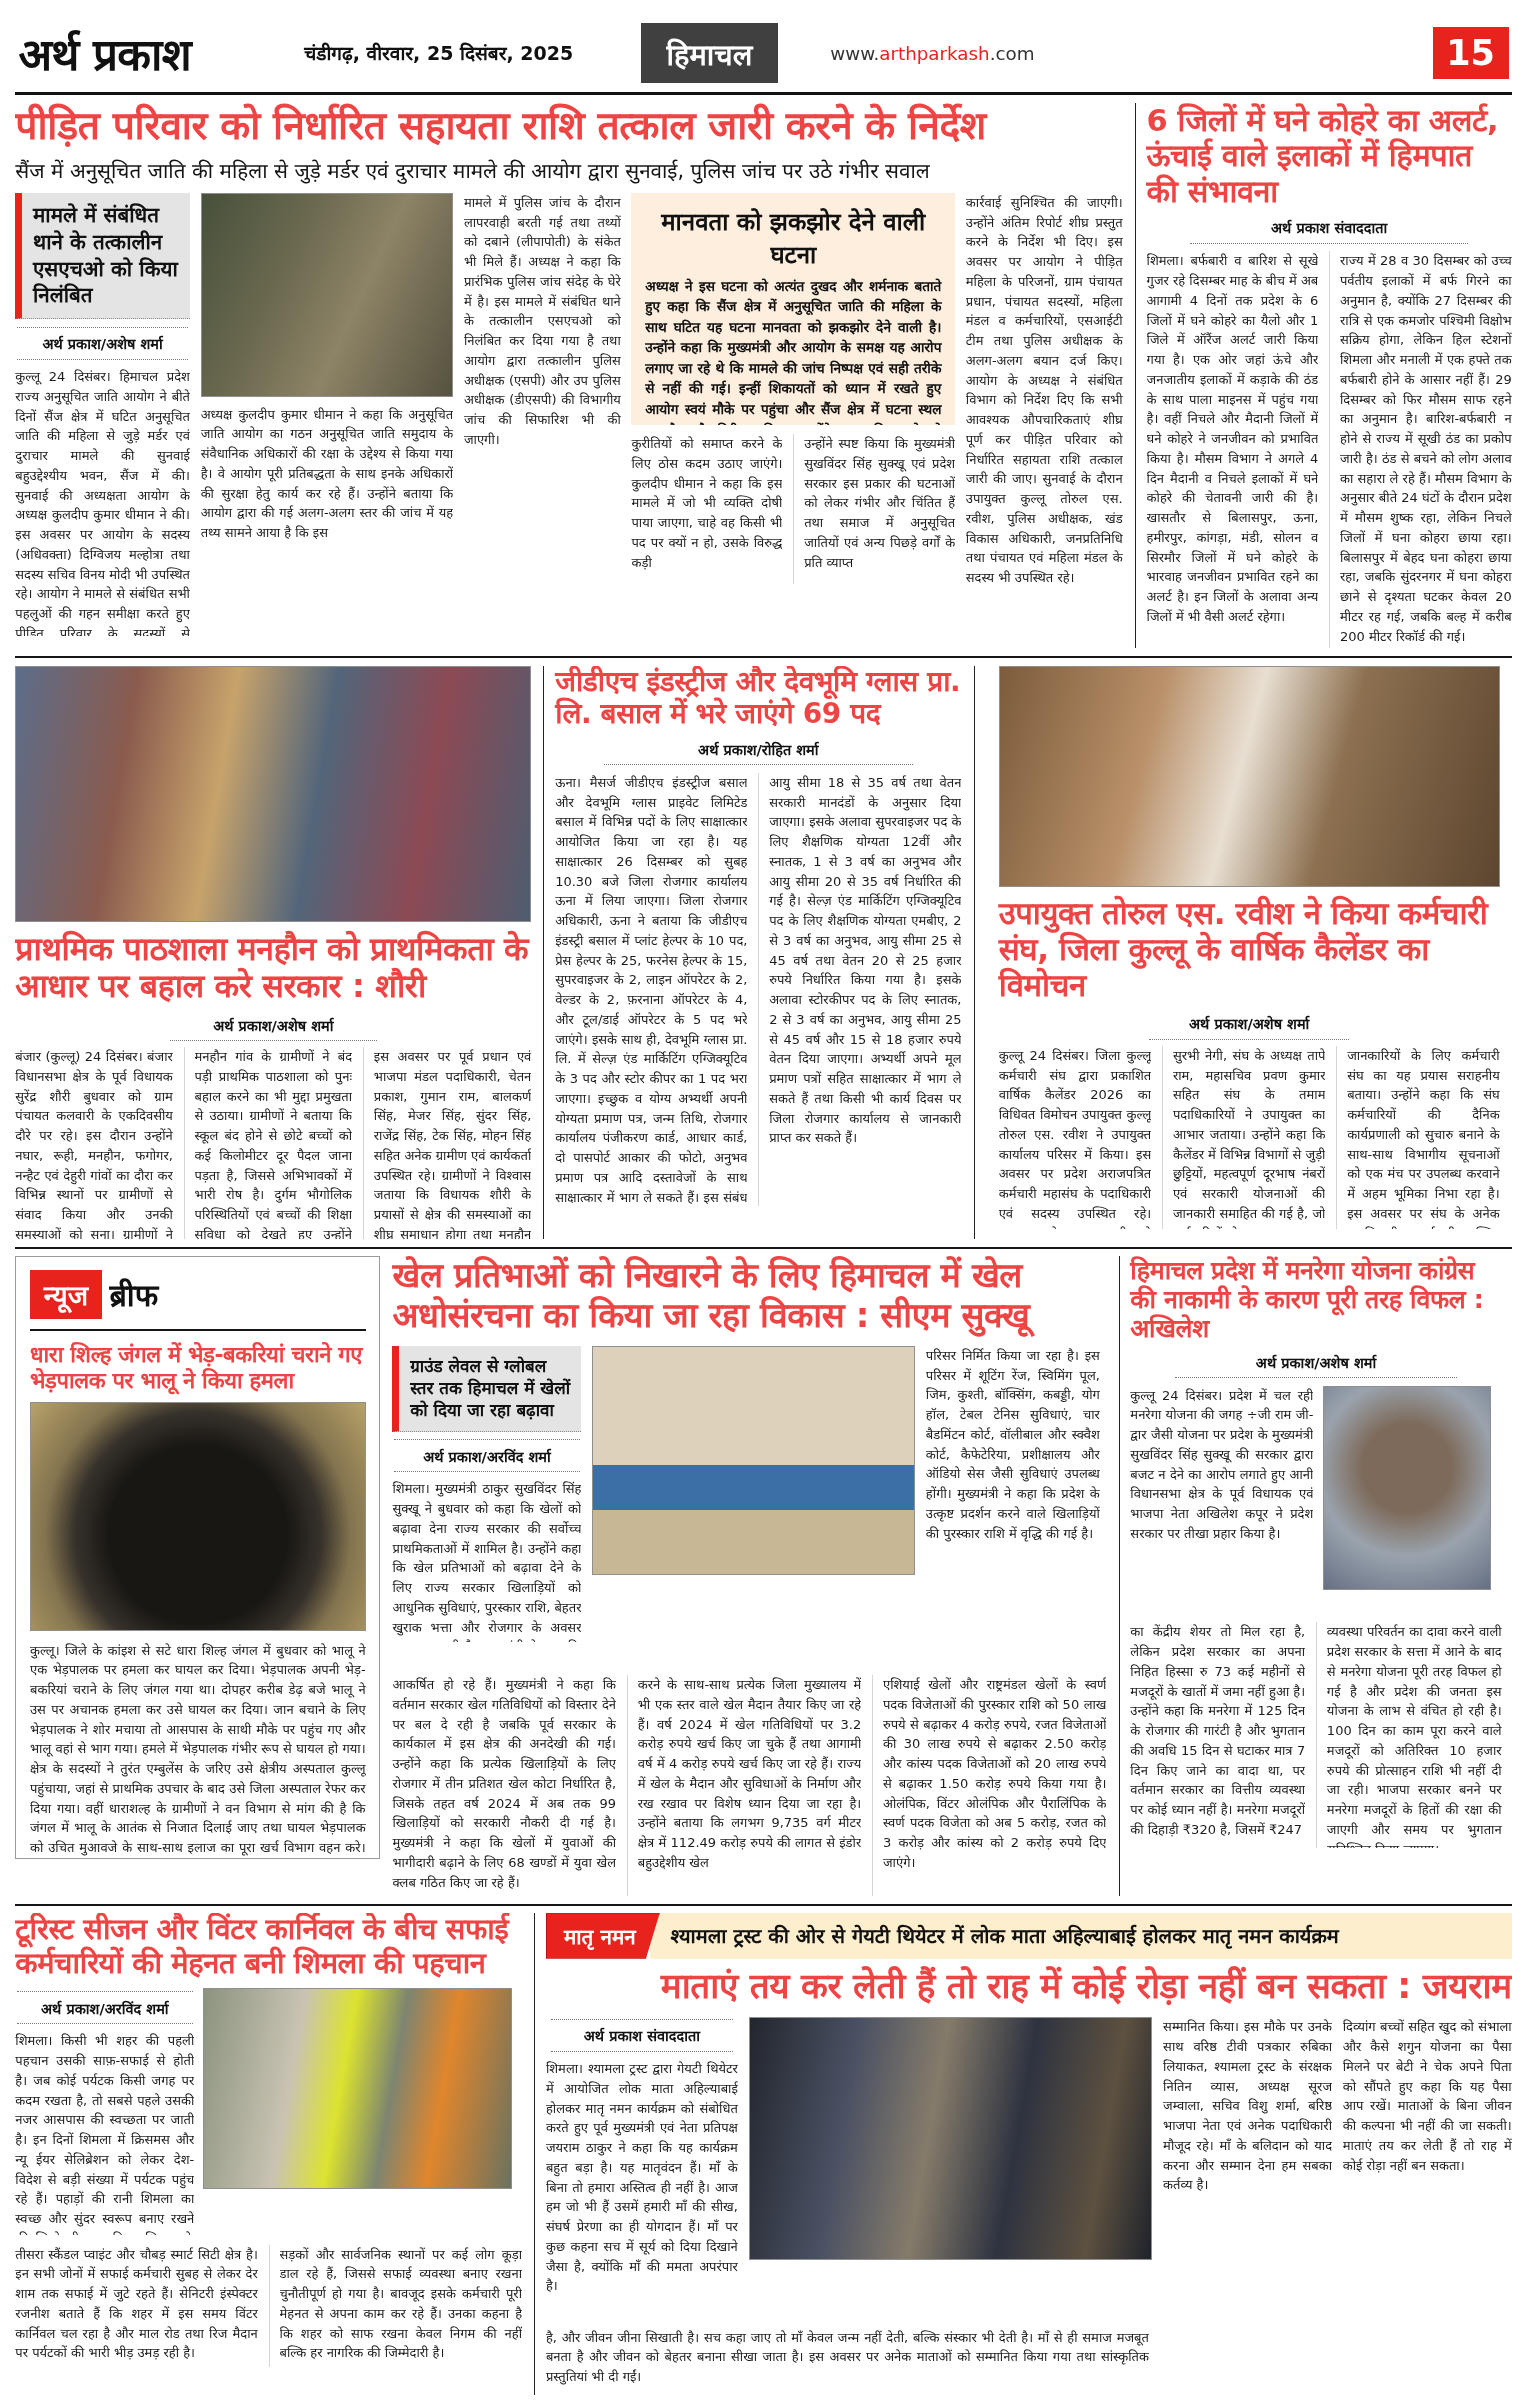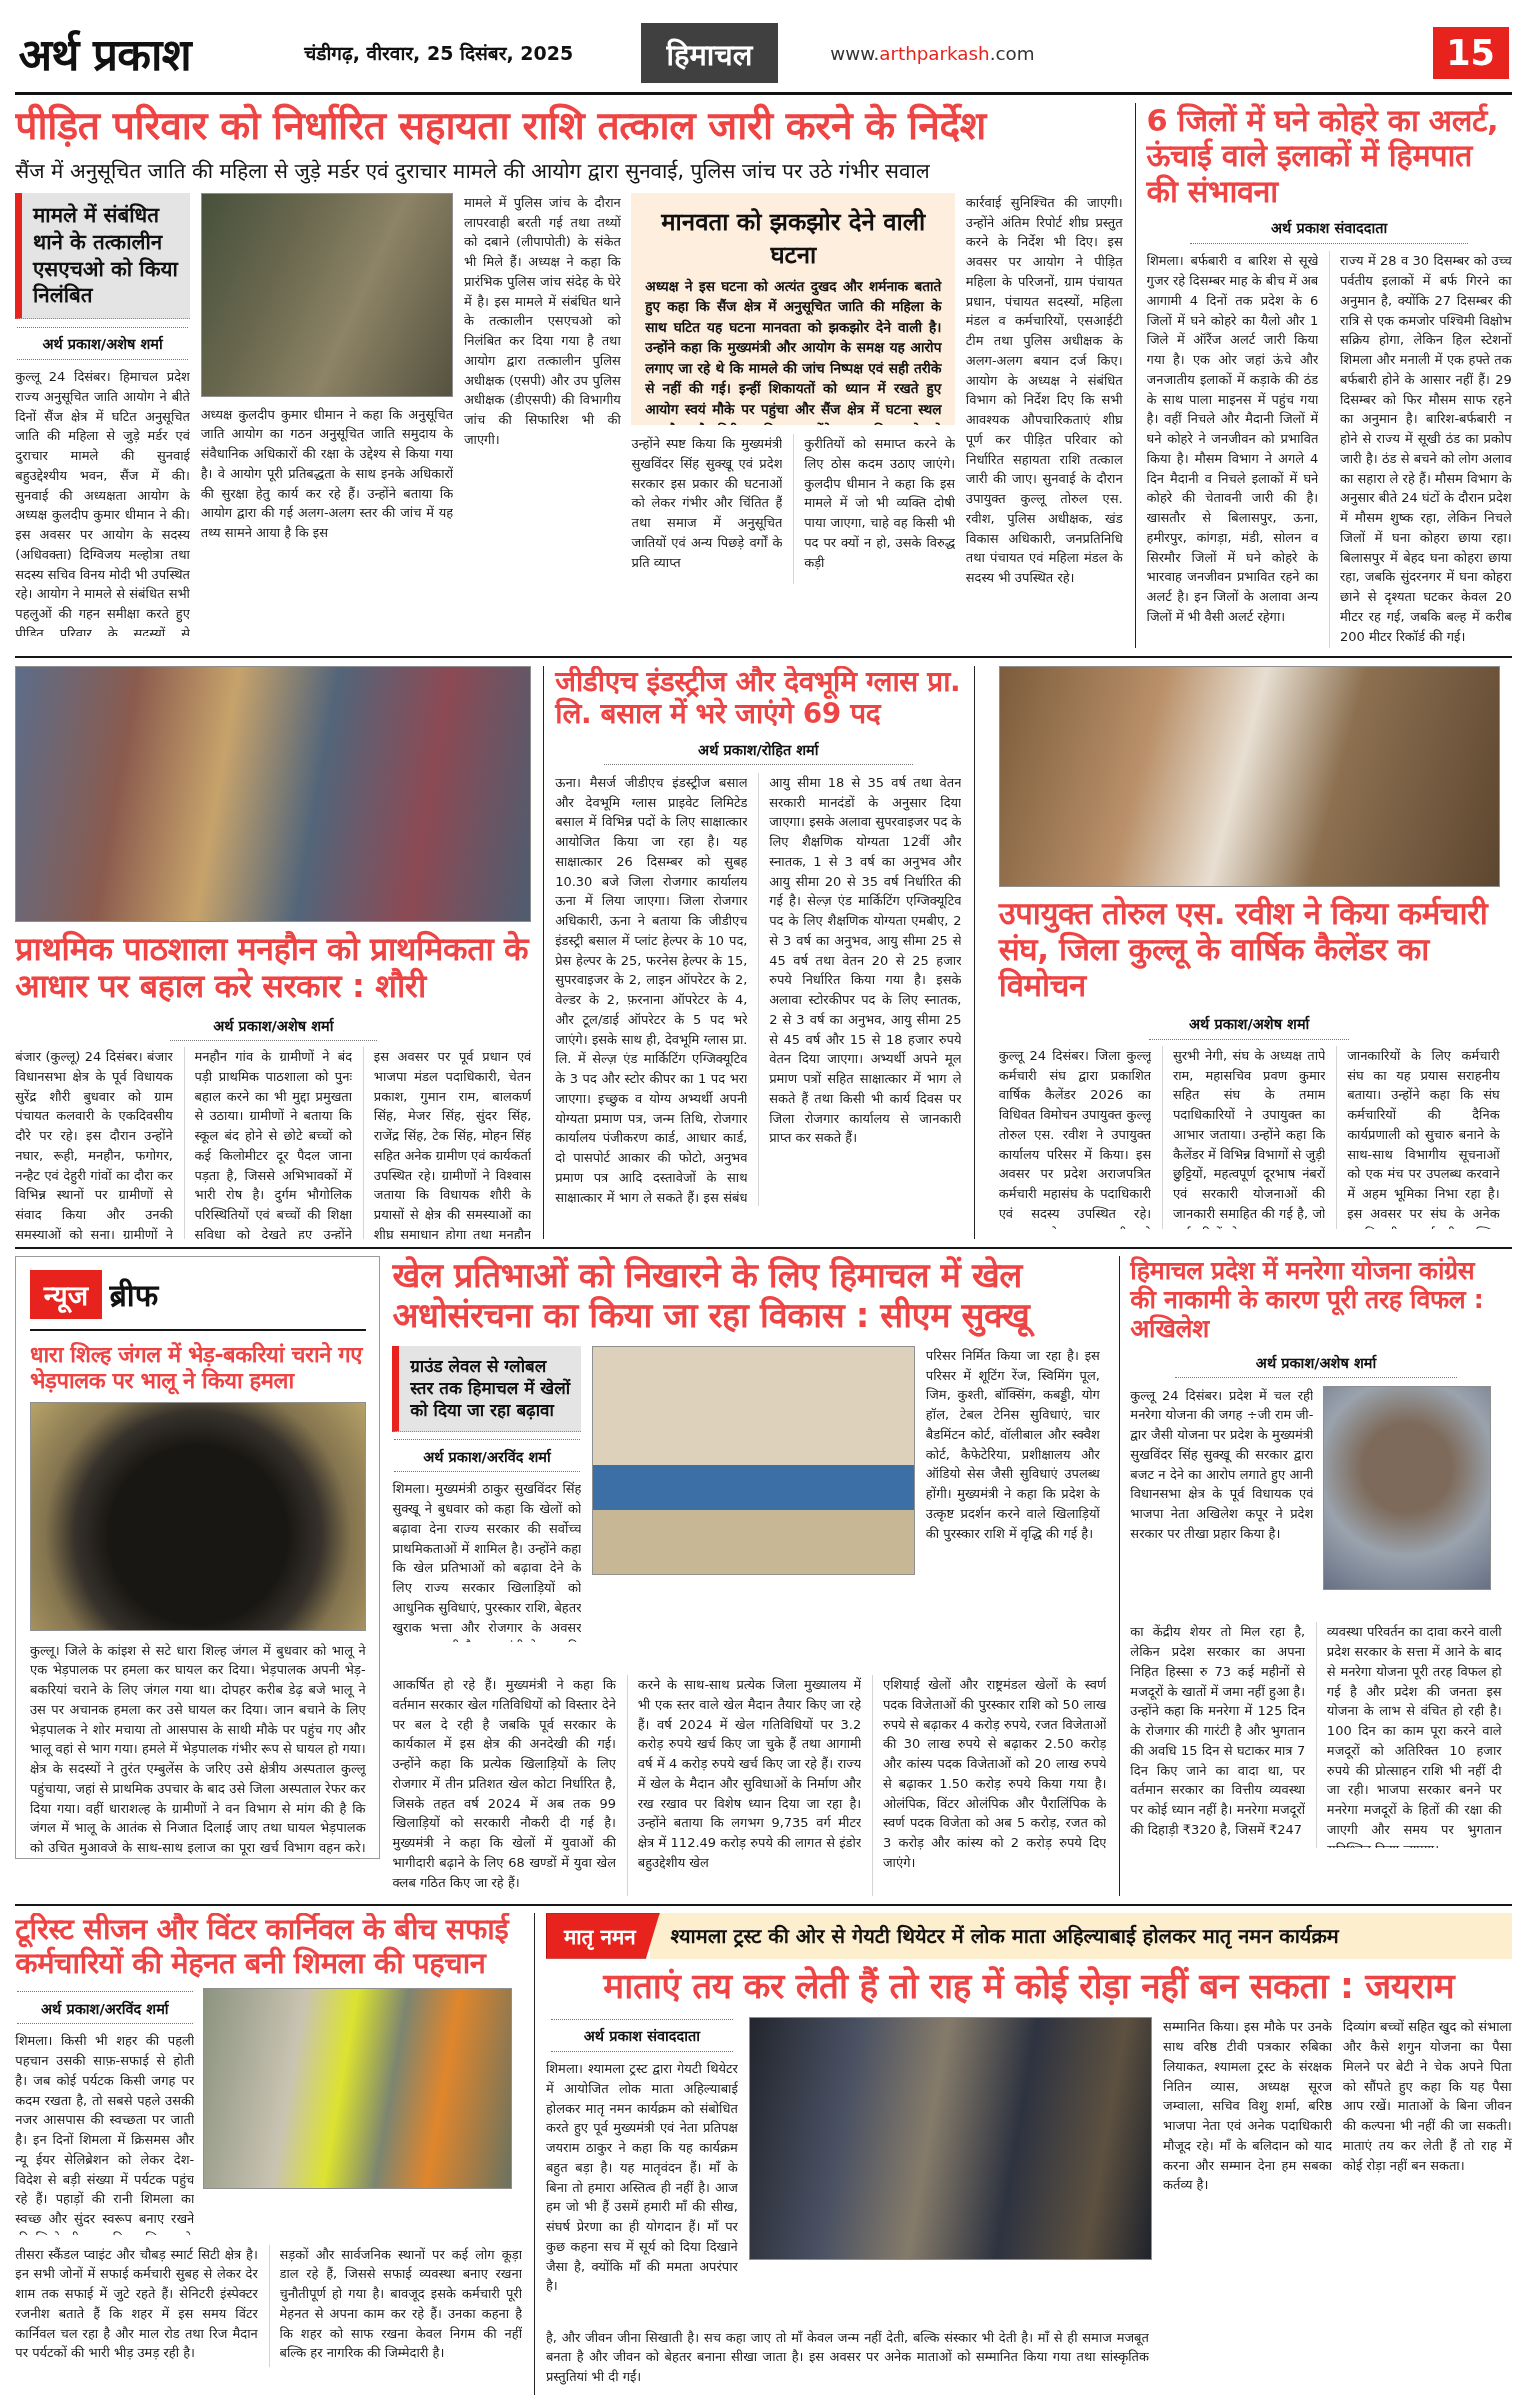--- a/index.html
+++ b/index.html
@@ -99,24 +99,24 @@
           <p class="bodytext" style="height:442px">मामले में पुलिस जांच के दौरान लापरवाही बरती गई तथा तथ्यों को दबाने (लीपापोती) के संकेत भी मिले हैं। अध्यक्ष ने कहा कि प्रारंभिक पुलिस जांच संदेह के घेरे में है। इस मामले में संबंधित थाने के तत्कालीन एसएचओ को निलंबित कर दिया गया है तथा आयोग द्वारा तत्कालीन पुलिस अधीक्षक (एसपी) और उप पुलिस अधीक्षक (डीएसपी) की विभागीय जांच की सिफारिश भी की जाएगी।</p>
         </div>
 
         <div class="zone" style="width:328px">
           <div class="yellowbox" style="height:232px">
             <h3>मानवता को झकझोर देने वाली घटना</h3>
             <p>अध्यक्ष ने इस घटना को अत्यंत दुखद और शर्मनाक बताते हुए कहा कि सैंज क्षेत्र में अनुसूचित जाति की महिला के साथ घटित यह घटना मानवता को झकझोर देने वाली है। उन्होंने कहा कि मुख्यमंत्री और आयोग के समक्ष यह आरोप लगाए जा रहे थे कि मामले की जांच निष्पक्ष एवं सही तरीके से नहीं की गई। इन्हीं शिकायतों को ध्यान में रखते हुए आयोग स्वयं मौके पर पहुंचा और सैंज क्षेत्र में घटना स्थल का दौरा और निरीक्षण किया। उन्होंने बताया कि आयोग ने स्थानीय लोगों, पीड़ित परिवार, पंचायत प्रतिनिधियों तथा मामले की जांच कर रहे तत्कालीन पुलिस अधिकारियों से विस्तृत पूछताछ की है। जांच में यह पाया गया कि जिस प्रकार से जांच होनी चाहिए थी, उस प्रकार से नहीं की गई और कई स्तरों पर कोताही बरती गई। सही धाराएं समय पर नहीं लगाई गईं, जिसके कारण पोस्टमार्टम प्रक्रिया भी अपेक्षित मानकों के अनुरूप नहीं हो सकी। अध्यक्ष ने कहा कि गांव और स्थानीय लोगों के दबाव के चलते बाद में गठित एसआईटी द्वारा जांच को सही दिशा में ले जाया गया, जिसके परिणामस्वरूप चार आरोपियों को गिरफ्तार कर जेल भेजा गया।</p>
           </div>
           <div class="cols" style="margin-top:9.2px">
             <div>
-                <p class="bodytext" style="height:150px">उन्होंने स्पष्ट किया कि मुख्यमंत्री सुखविंदर सिंह सुक्खू एवं प्रदेश सरकार इस प्रकार की घटनाओं को लेकर गंभीर और चिंतित हैं तथा समाज में अनुसूचित जातियों एवं अन्य पिछड़े वर्गों के प्रति व्याप्त</p>
+                <p class="bodytext" style="height:150px">कुरीतियों को समाप्त करने के लिए ठोस कदम उठाए जाएंगे। कुलदीप धीमान ने कहा कि इस मामले में जो भी व्यक्ति दोषी पाया जाएगा, चाहे वह किसी भी पद पर क्यों न हो, उसके विरुद्ध कड़ी</p>
               </div>
             <div>
-                <p class="bodytext" style="height:150px">कुरीतियों को समाप्त करने के लिए ठोस कदम उठाए जाएंगे। कुलदीप धीमान ने कहा कि इस मामले में जो भी व्यक्ति दोषी पाया जाएगा, चाहे वह किसी भी पद पर क्यों न हो, उसके विरुद्ध कड़ी</p>
+                <p class="bodytext" style="height:150px">उन्होंने स्पष्ट किया कि मुख्यमंत्री सुखविंदर सिंह सुक्खू एवं प्रदेश सरकार इस प्रकार की घटनाओं को लेकर गंभीर और चिंतित हैं तथा समाज में अनुसूचित जातियों एवं अन्य पिछड़े वर्गों के प्रति व्याप्त</p>
               </div>
           </div>
         </div>
 
         <div class="zone" style="width:159px">
           <p class="bodytext" style="height:442px">कार्रवाई सुनिश्चित की जाएगी। उन्होंने अंतिम रिपोर्ट शीघ्र प्रस्तुत करने के निर्देश भी दिए। इस अवसर पर आयोग ने पीड़ित महिला के परिजनों, ग्राम पंचायत प्रधान, पंचायत सदस्यों, महिला मंडल व कर्मचारियों, एसआईटी टीम तथा पुलिस अधीक्षक के अलग-अलग बयान दर्ज किए। आयोग के अध्यक्ष ने संबंधित विभाग को निर्देश दिए कि सभी आवश्यक औपचारिकताएं शीघ्र पूर्ण कर पीड़ित परिवार को निर्धारित सहायता राशि तत्काल जारी की जाए। सुनवाई के दौरान उपायुक्त कुल्लू तोरुल एस. रवीश, पुलिस अधीक्षक, खंड विकास अधिकारी, जनप्रतिनिधि तथा पंचायत एवं महिला मंडल के सदस्य भी उपस्थित रहे।</p>
         </div>
       </div>
     </section>
 
@@ -267,21 +267,21 @@
             <p class="bodytext" style="height:122px">सड़कों और सार्वजनिक स्थानों पर कई लोग कूड़ा डाल रहे हैं, जिससे सफाई व्यवस्था बनाए रखना चुनौतीपूर्ण हो गया है। बावजूद इसके कर्मचारी पूरी मेहनत से अपना काम कर रहे हैं। उनका कहना है कि शहर को साफ रखना केवल निगम की नहीं बल्कि हर नागरिक की जिम्मेदारी है।</p>
           </div>
       </div>
     </section>
 
     <section class="zone vsep" style="width:978px; padding-left:10.7px">
       <div class="kickrow">
         <div class="kicklabel">मातृ नमन</div>
         <div class="kickstrip">श्यामला ट्रस्ट की ओर से गेयटी थियेटर में लोक माता अहिल्याबाई होलकर मातृ नमन कार्यक्रम</div>
       </div>
-      <h1 class="headline" style="font-size:35px; text-align:center">माताएं तय कर लेती हैं तो राह में कोई रोड़ा नहीं बन सकता : जयराम</h1>
+      <h1 class="headline" style="font-size:35px; text-align:right">माताएं तय कर लेती हैं तो राह में कोई रोड़ा नहीं बन सकता : जयराम</h1>
       <div class="row" style="gap:10.7px; margin-top:10.7px">
         <div class="zone" style="width:192px">
           <div class="byline toprule" style="margin:1.5px 4.6px 7.6px 4.6px">अर्थ प्रकाश संवाददाता</div>
           <p class="bodytext" style="height:252px">शिमला। श्यामला ट्रस्ट द्वारा गेयटी थियेटर में आयोजित लोक माता अहिल्याबाई होलकर मातृ नमन कार्यक्रम को संबोधित करते हुए पूर्व मुख्यमंत्री एवं नेता प्रतिपक्ष जयराम ठाकुर ने कहा कि यह कार्यक्रम बहुत बड़ा है। यह मातृवंदन हैं। माँ के बिना तो हमारा अस्तित्व ही नहीं है। आज हम जो भी हैं उसमें हमारी माँ की सीख, संघर्ष प्रेरणा का ही योगदान हैं। माँ पर कुछ कहना सच में सूर्य को दिया दिखाने जैसा है, क्योंकि माँ की ममता अपरंपार है।</p>
         </div>
         <div class="photo ph-crowd" style="width:404px;height:243px"></div>
         <div class="zone" style="width:169px">
           <p class="bodytext" style="height:304px">सम्मानित किया। इस मौके पर उनके साथ वरिष्ठ टीवी पत्रकार रुबिका लियाकत, श्यामला ट्रस्ट के संरक्षक नितिन व्यास, अध्यक्ष सूरज जम्वाला, सचिव विशु शर्मा, बरिष्ठ भाजपा नेता एवं अनेक पदाधिकारी मौजूद रहे। माँ के बलिदान को याद करना और सम्मान देना हम सबका कर्तव्य है।</p>
         </div>
         <div class="zone" style="width:169px">

